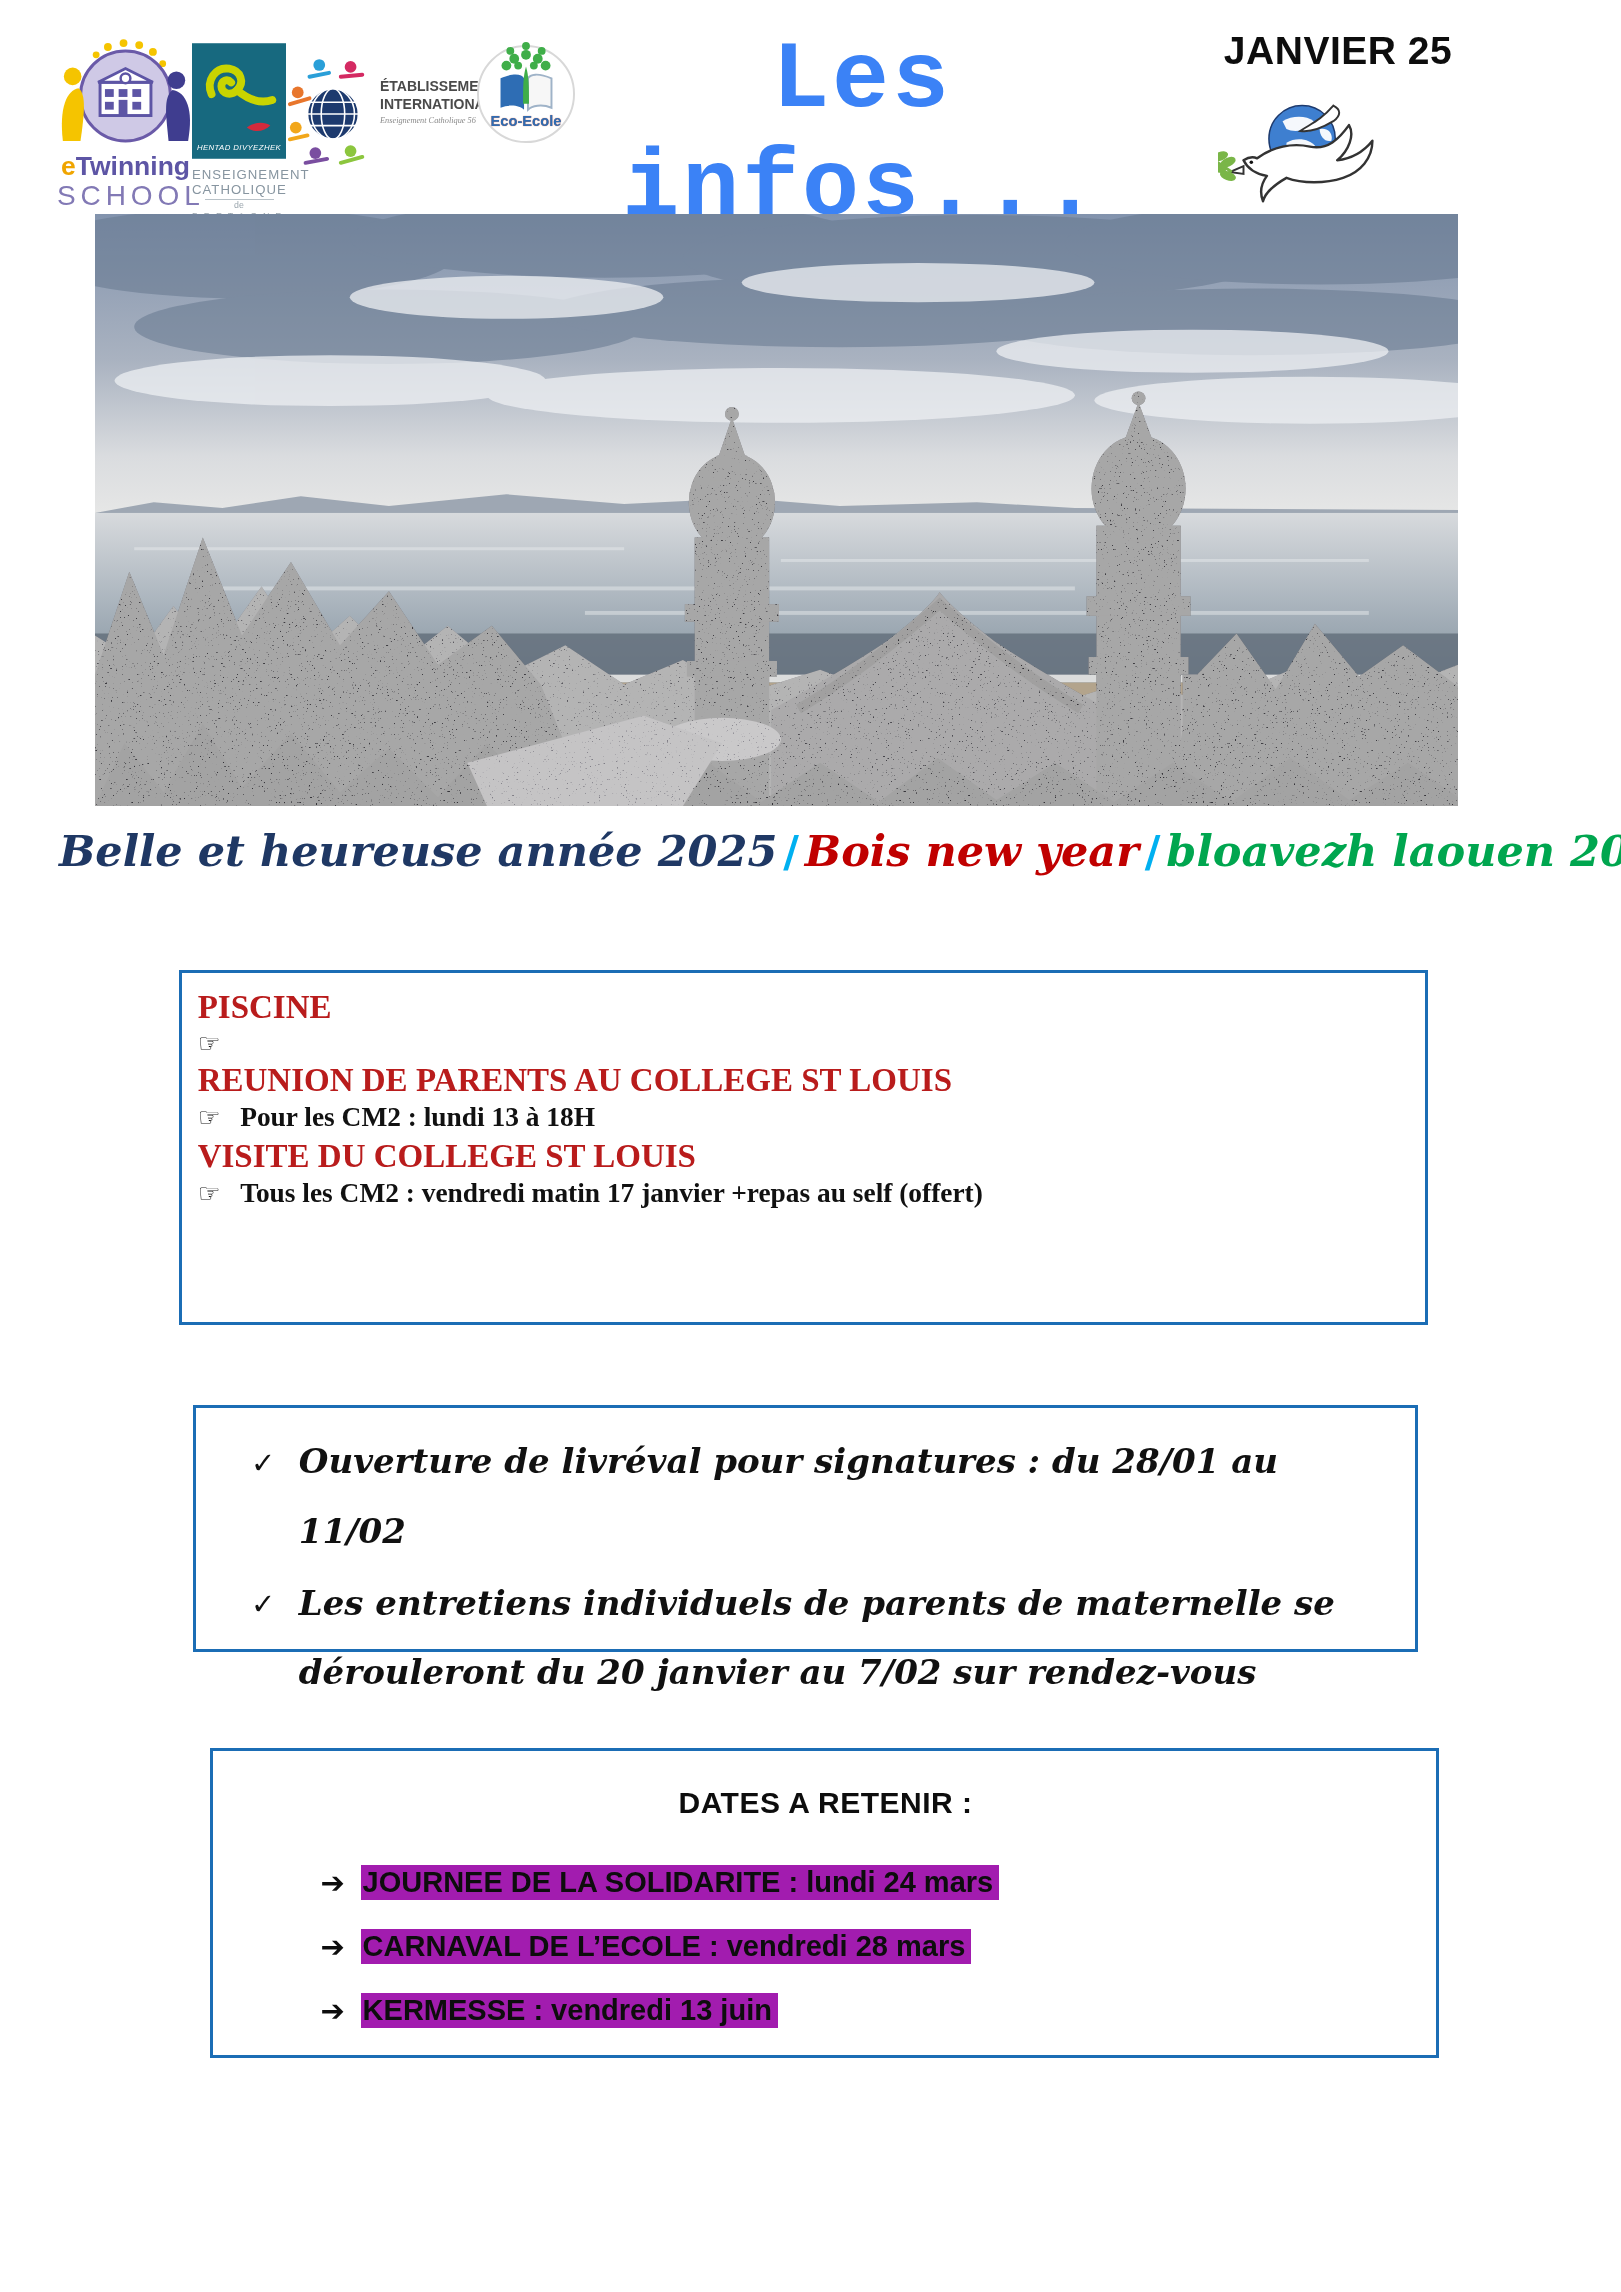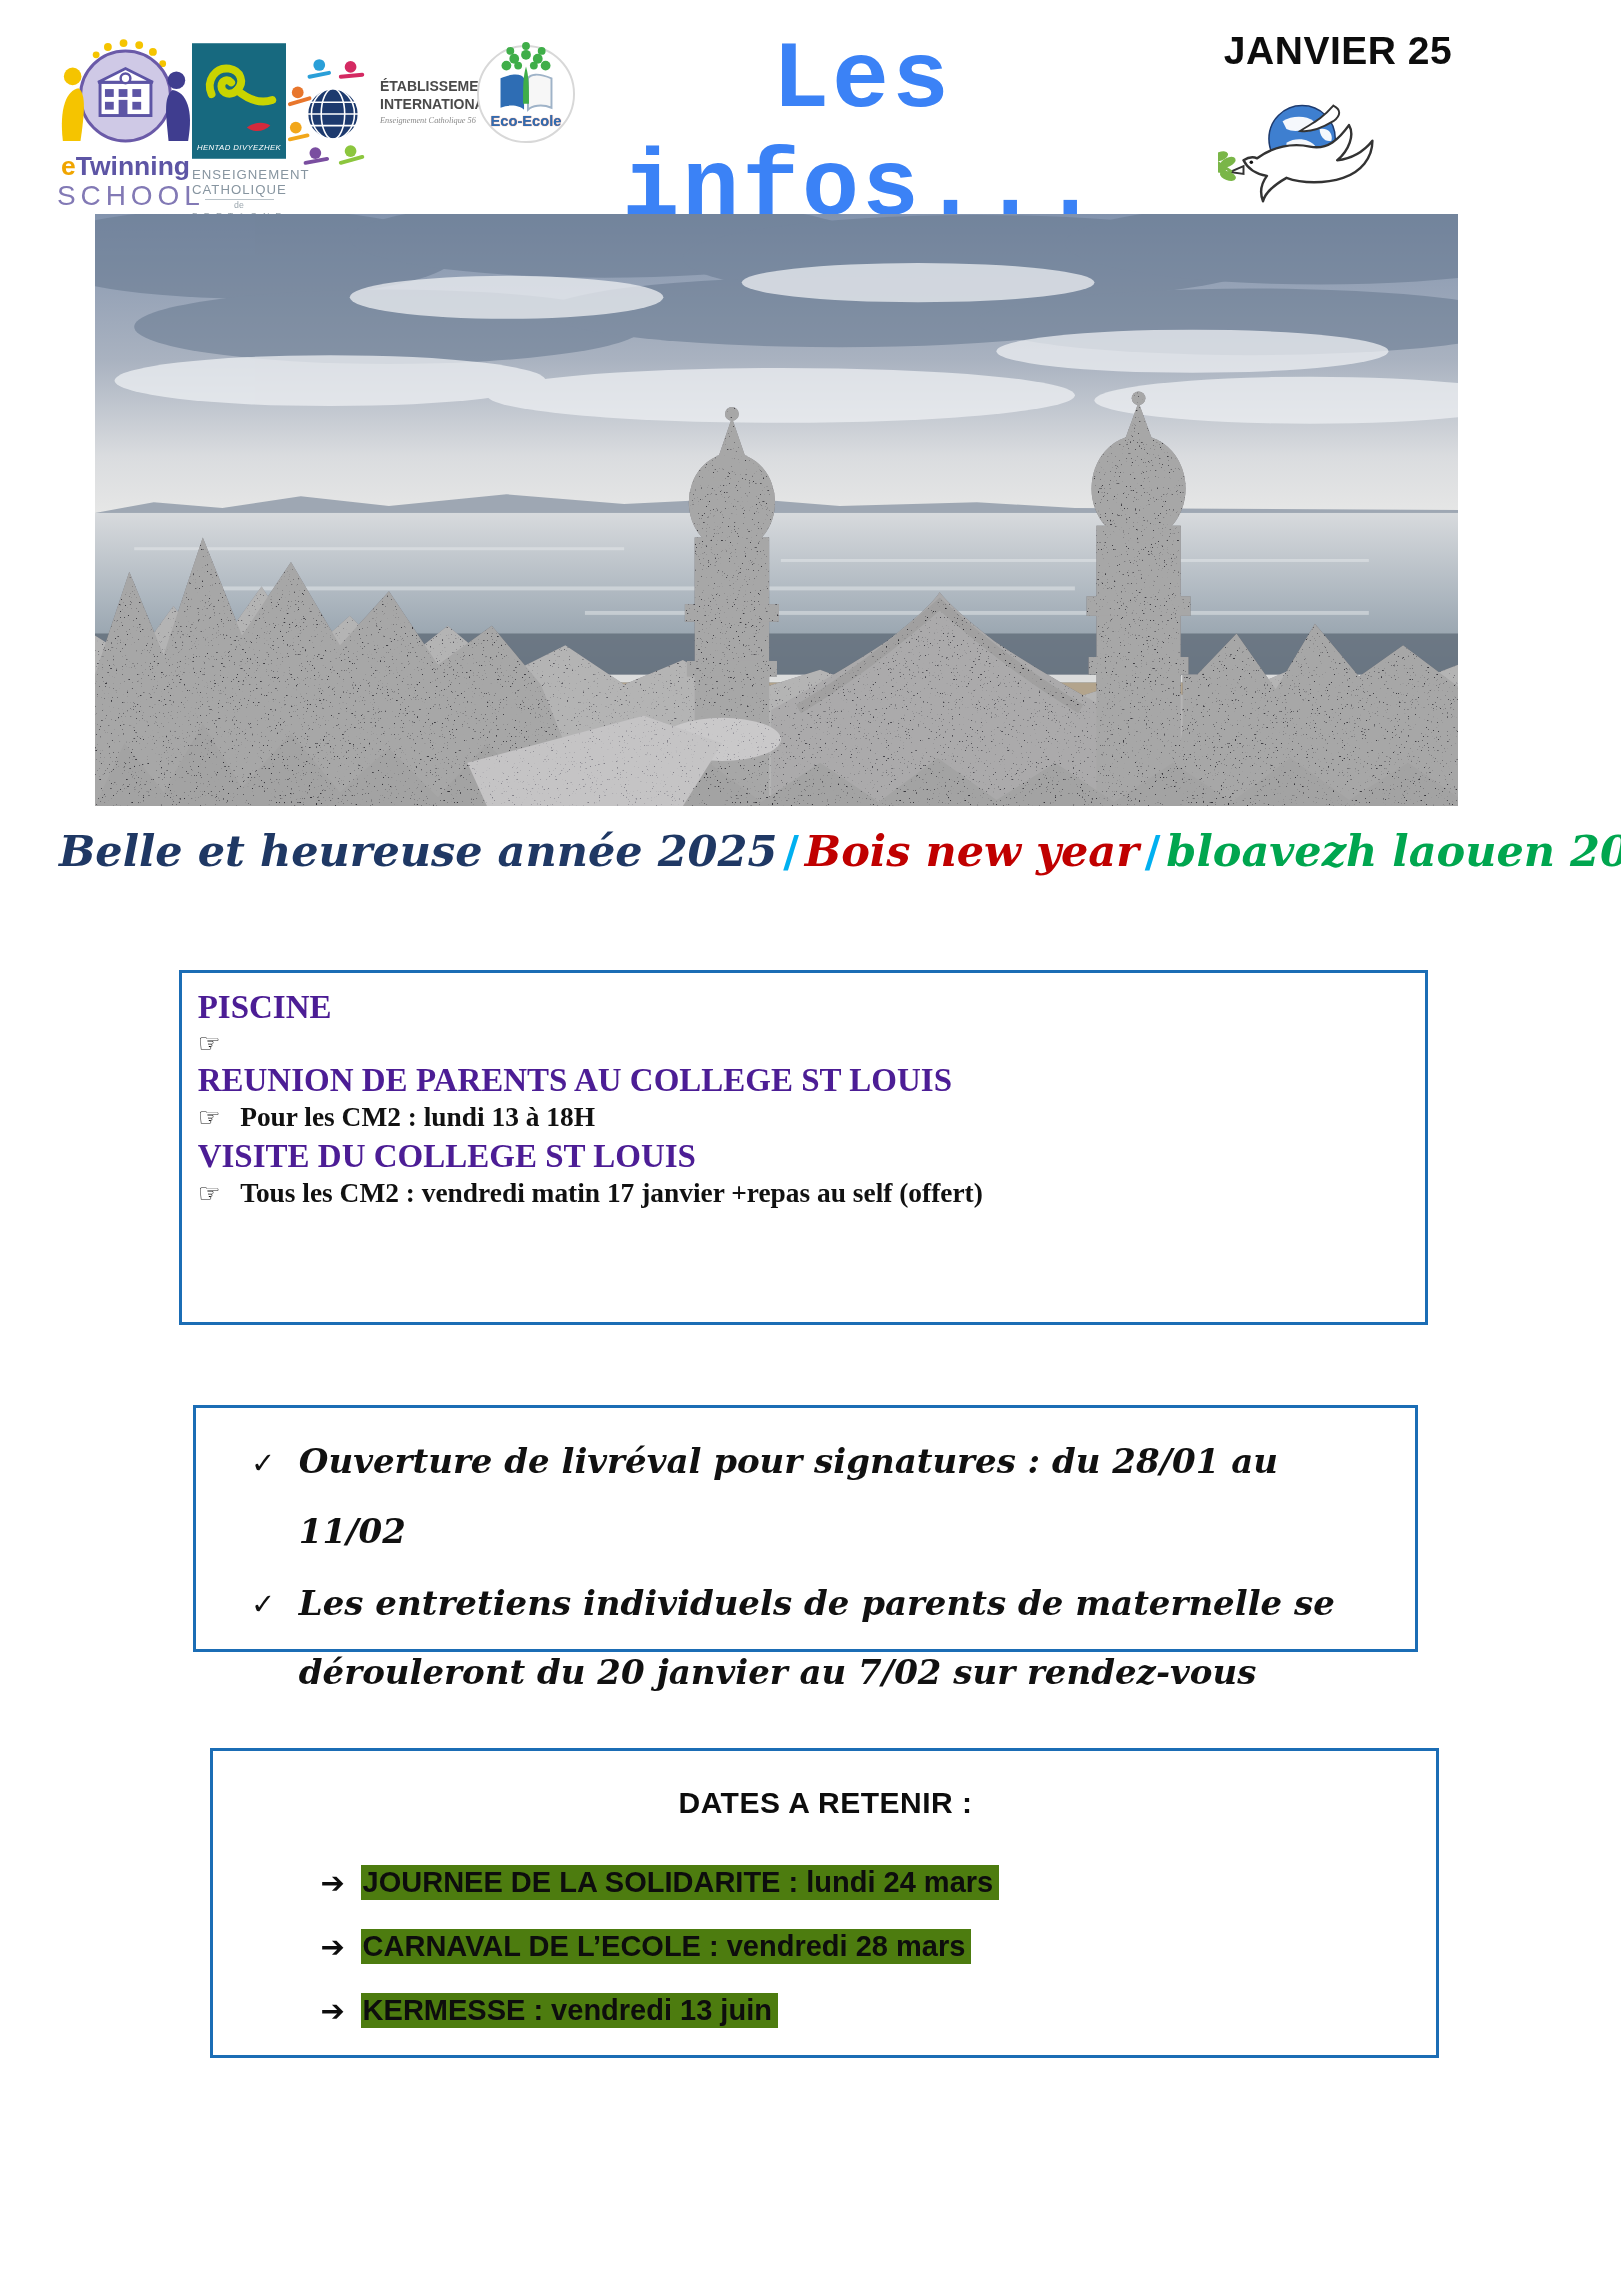--- a/index.html
+++ b/index.html
@@ -33,34 +33,34 @@
   #dove{position:absolute;left:1218px;top:88px;width:176px;height:125px;}
   
   #photo{position:absolute;left:95px;top:214px;width:1363px;height:592px;}
   
   #greeting{position:absolute;left:59px;top:826px;width:1451px;text-align:center;
      font-family:"DejaVu Serif",serif;font-style:italic;font-weight:bold;font-size:43px;white-space:nowrap;}
   #greeting .sep{font-style:normal;font-weight:bold;padding:0 5.9px;}
   
   .bluebox{position:absolute;border:3.9px solid #1b6db5;background:#fff;box-sizing:border-box;}
   #box1{left:179px;top:970px;width:1249px;height:355px;padding:13.7px 23.5px 0 15.7px;}
-  .b1-h{font-size:33px;font-weight:bold;color:#4c1d95;line-height:1.22;}
+  .b1-h{font-size:33px;font-weight:bold;color:#b91c1c;line-height:1.22;}
   .b1-sub{font-size:27.4px;font-weight:bold;color:#111;line-height:1.25;}
   .b1-item{display:flex;align-items:baseline;gap:19.6px;font-size:27.4px;font-weight:bold;line-height:1.3;}
   .hand{font-family:"DejaVu Sans",sans-serif;font-size:25.5px;font-weight:normal;flex:0 0 auto;}
   #box2{left:193px;top:1405px;width:1225px;height:247px;padding:33px 29px 0 55px;}
   .b2-item{display:flex;align-items:flex-start;gap:23.5px;margin-bottom:15.7px;
      font-family:"DejaVu Serif",serif;font-style:italic;font-weight:bold;font-size:34px;line-height:2.05;}
   .b2-item .txt{white-space:pre-line;line-height:2.05;margin-top:-13.7px;}
   .check{font-family:"DejaVu Sans",sans-serif;font-style:normal;font-size:29px;font-weight:bold;flex:0 0 auto;line-height:1;padding-top:7.8px;}
   #box3{left:210px;top:1748px;width:1229px;height:310px;padding:35px 19.6px 0 21.6px;font-family:"Liberation Sans",sans-serif;}
   .b3-h{font-size:30px;font-weight:bold;color:#0d0d0d;letter-spacing:0.5px;text-align:center;}
   .b3-items{margin:45px 0 0 86px;display:flex;flex-direction:column;gap:29px;}
   .b3-item{display:flex;align-items:center;gap:15.7px;font-size:29px;font-weight:bold;color:#0d0d0d;}
-  .b3-item .txt{background:#4d7c0f;padding:1px 5.9px 1px 2px;}
+  .b3-item .txt{background:#a21caf;padding:1px 5.9px 1px 2px;}
   .arrow{font-family:"DejaVu Sans",sans-serif;font-size:29px;font-weight:bold;}
 </style>
 </head>
 <body>
 
 <div id="page">
 
   <div class="logo" id="logo-etwinning">
     <svg width="137" height="110" viewBox="0 0 140 112">
       <g fill="#f5c400">

